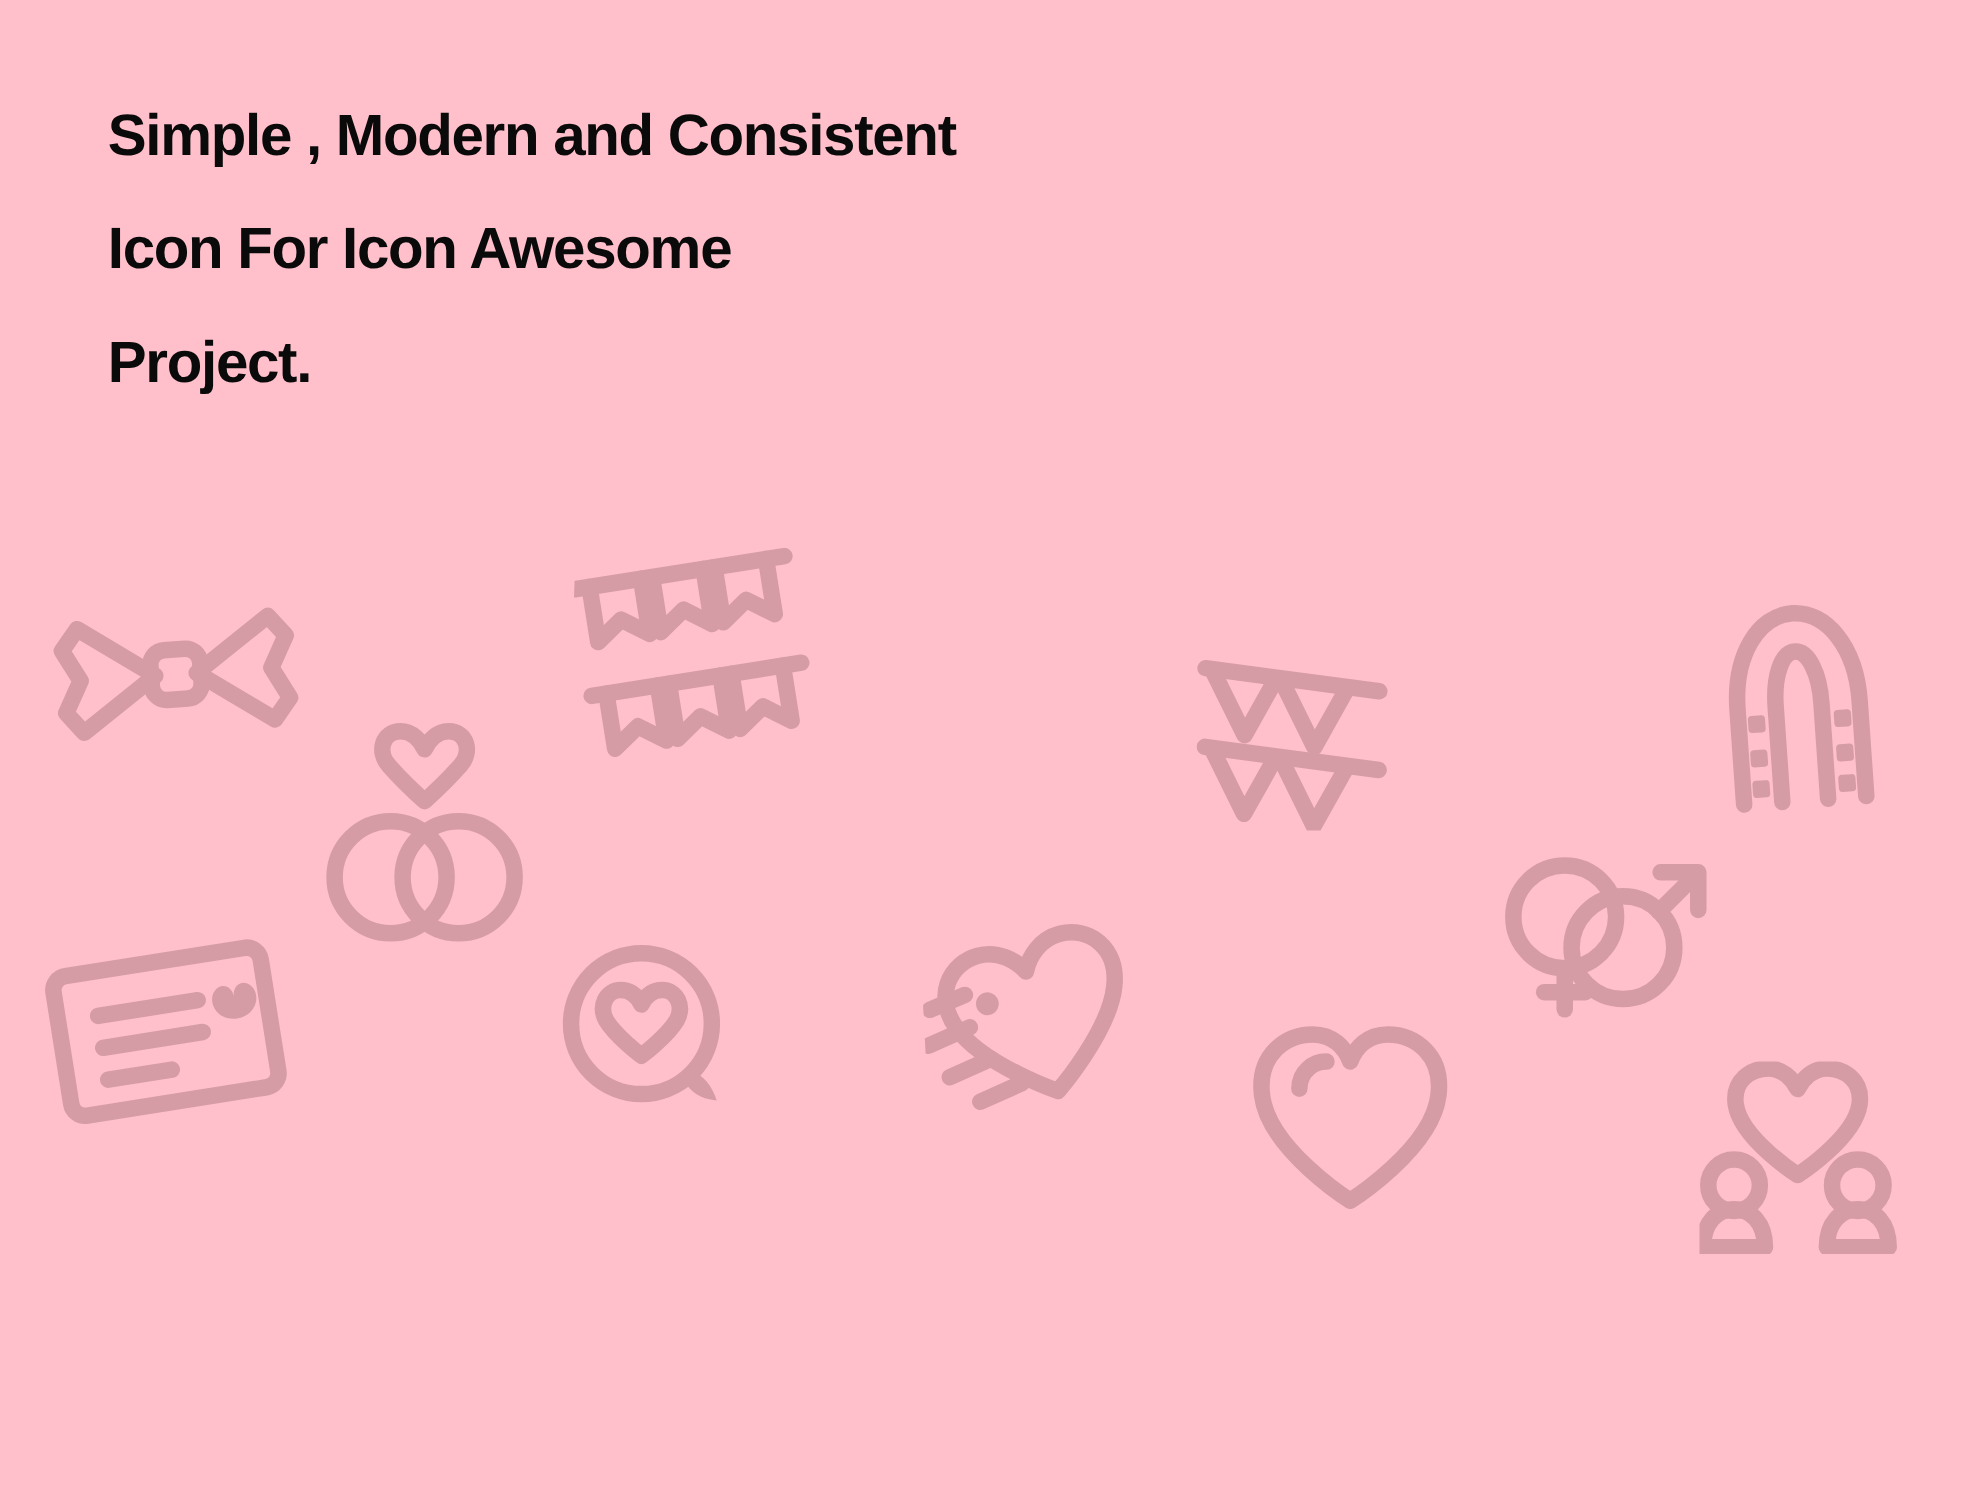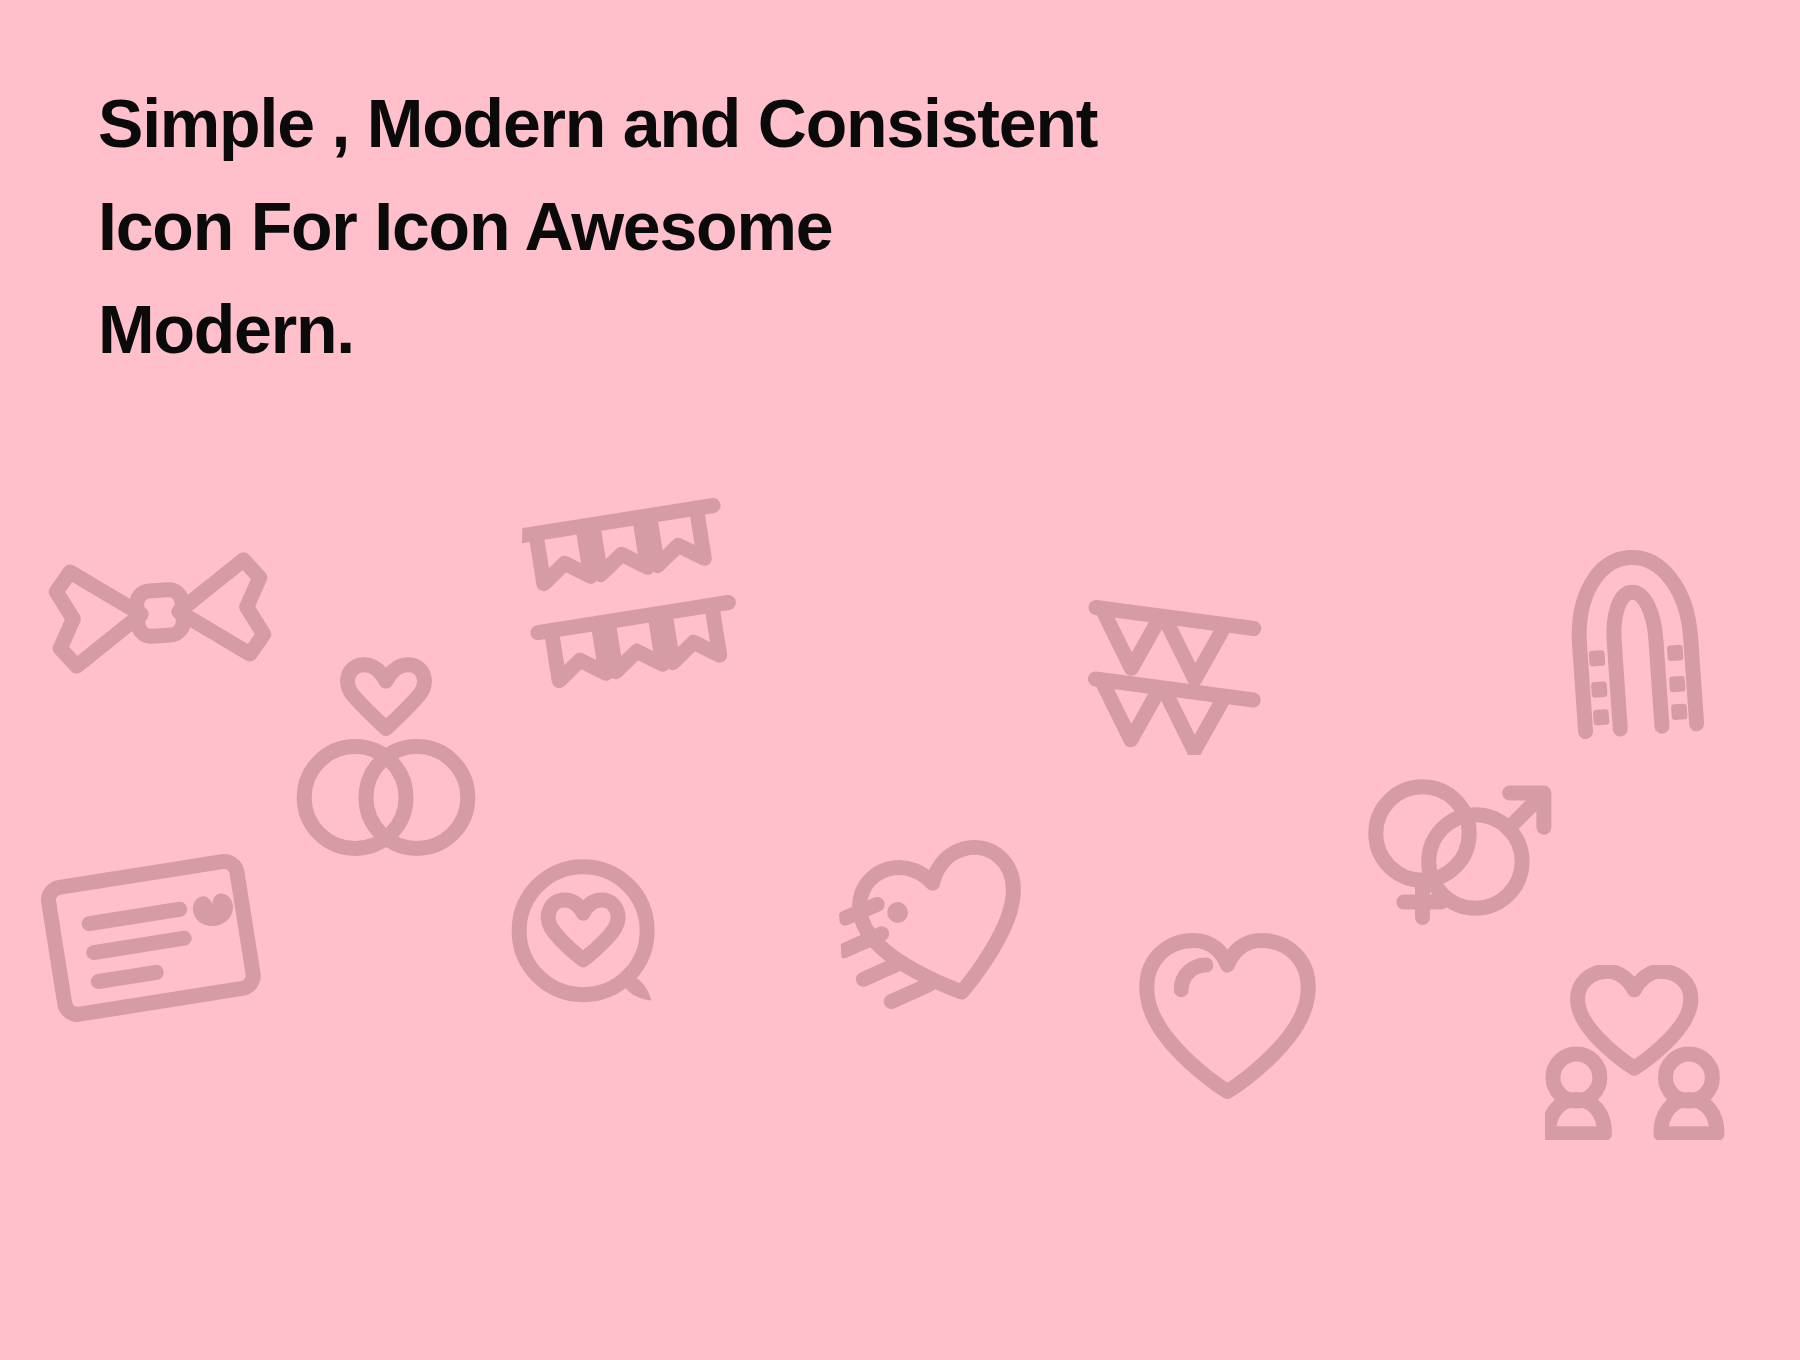--- a/index.html
+++ b/index.html
@@ -24,21 +24,21 @@
     position:absolute;
     left:98px;
     top:72px;
     width:1400px;
     z-index:5;
   }
   #headline .line {
     display:block;
     font-family:"Liberation Sans", sans-serif;
     font-weight:700;
-    font-size:68px;
+    font-size:53px;
     line-height:103px;
     letter-spacing:-1.2px;
     color:#0A0A0A;
     white-space:nowrap;
   }
 
   
   #icon-layer {
     position:absolute;
     inset:0;
@@ -197,16 +197,16 @@
         <circle cx="92" cy="72" r="15"></circle>
         <path d="M74 108 C74 94 82 86 92 86 C102 86 110 94 110 108 Z"></path>
       </svg>
     </div>
 
   </div>
 
   <h1 id="headline">
     <span class="line" style="color: rgb(10, 10, 10);">Simple , Modern and Consistent</span>
     <span class="line" style="color: rgb(10, 10, 10);">Icon For Icon Awesome</span>
-    <span class="line" style="color: rgb(10, 10, 10);">Modern.</span>
+    <span class="line" style="color: rgb(10, 10, 10);">Project.</span>
   </h1>
 
 </div>
 
 </body></html>

